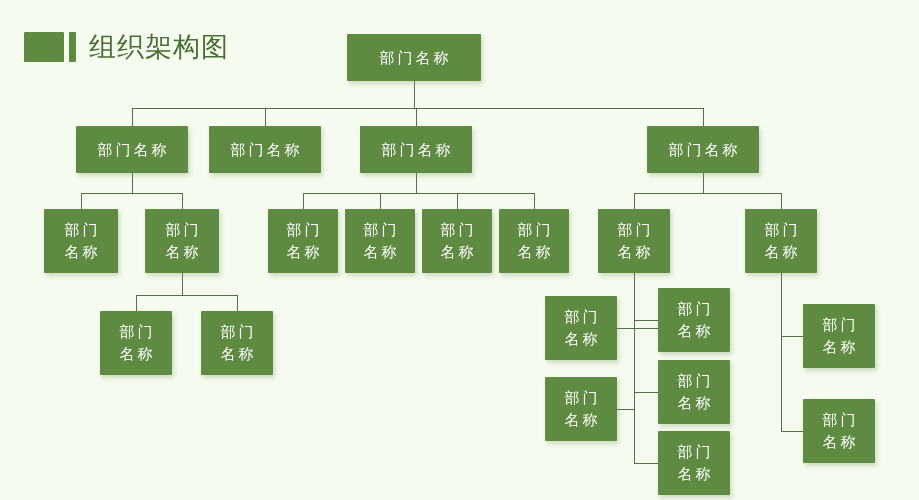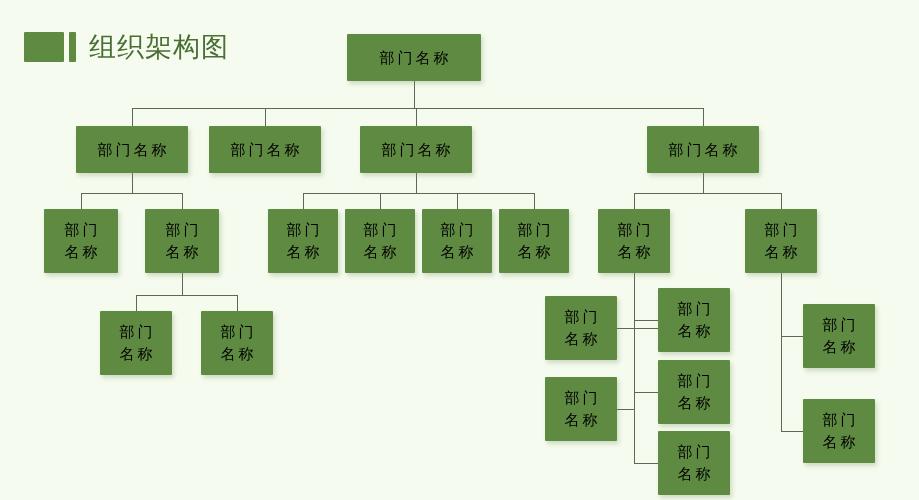--- a/index.html
+++ b/index.html
@@ -54,21 +54,21 @@
   .conn {
     position: absolute;
     background: #5a6b50;
   }
   .conn.h { height: 1px; }
   .conn.v { width: 1px; }
   
   .node {
     position: absolute;
     background: #5f8a42;
-    color: #000000;
+    color: #ffffff;
     box-sizing: border-box;
     display: flex;
     flex-direction: column;
     align-items: center;
     justify-content: center;
     text-align: center;
     box-shadow: 2px 3px 4px rgba(120,150,100,0.30);
     border-radius: 1px;
   }
   .node .line {

